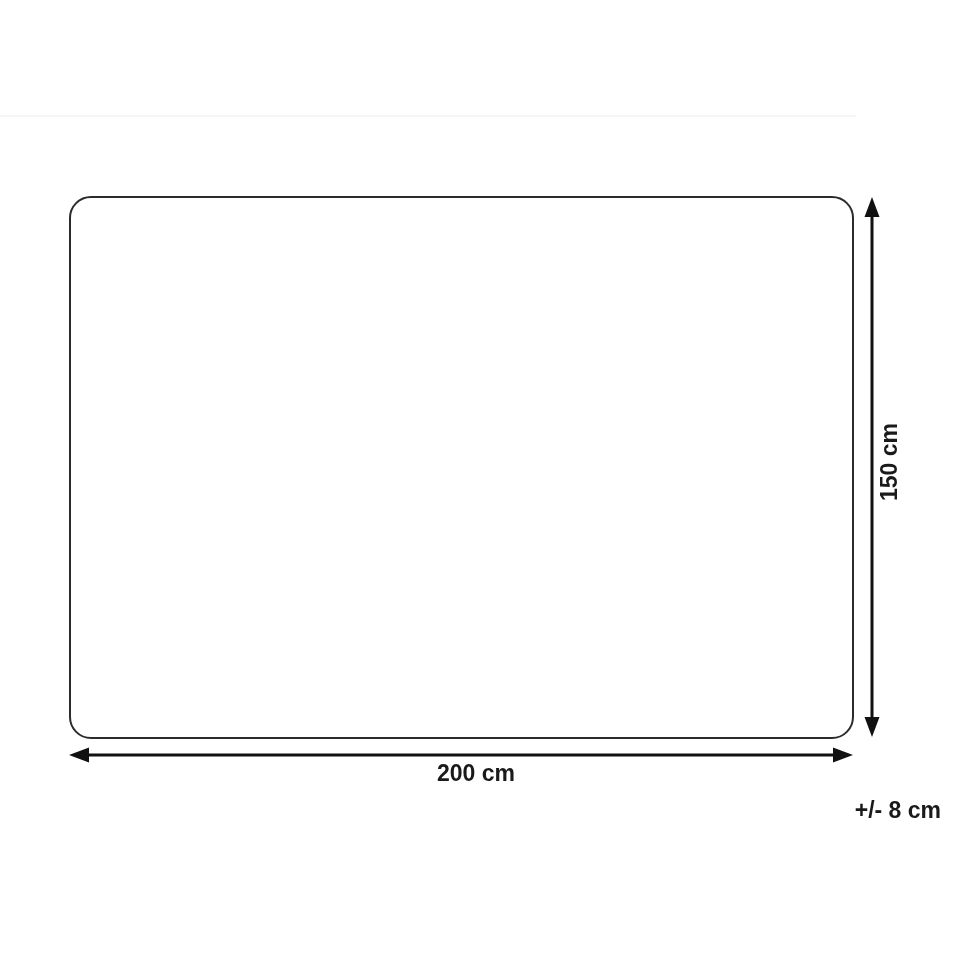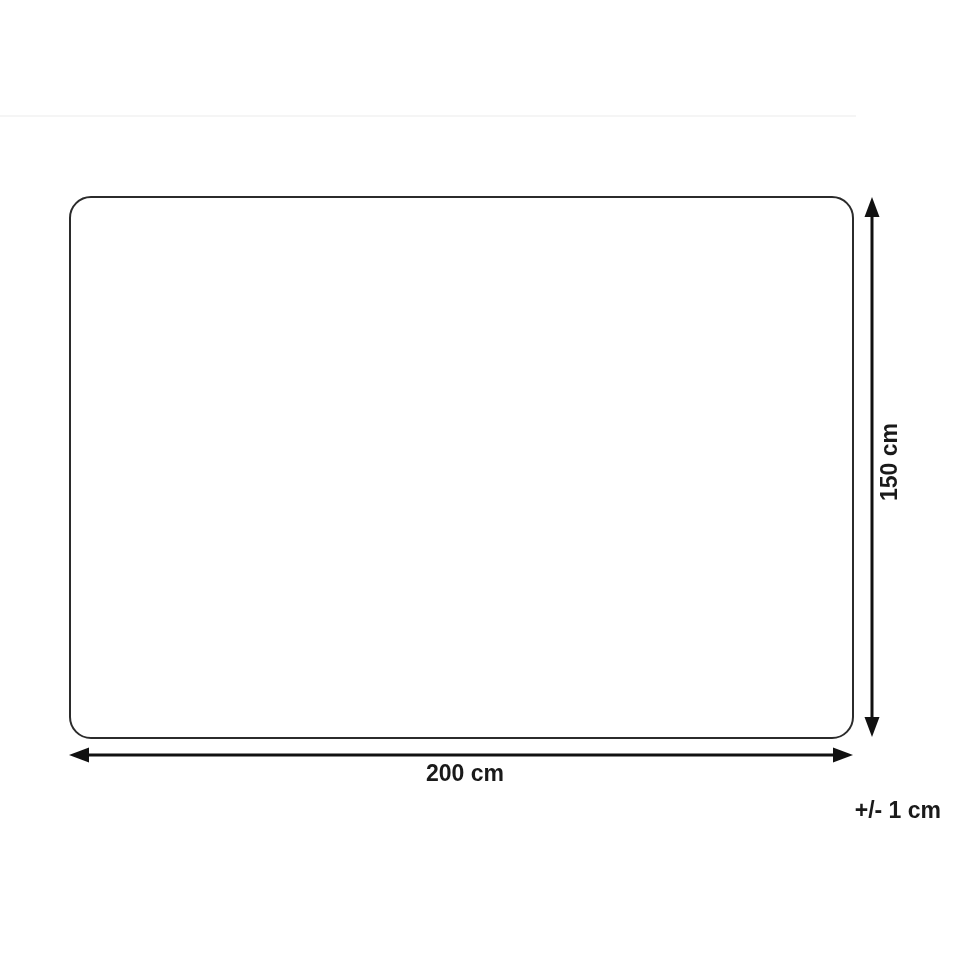--- a/index.html
+++ b/index.html
@@ -51,21 +51,21 @@
   .overlay polygon { fill: var(--arrow); }
   .label {
     position: absolute;
     color: var(--text);
     font-weight: bold;
     font-size: 23px;
     line-height: 1;
     white-space: nowrap;
   }
   .width-label {
-    left: 465px;
+    left: 476px;
     top: 762px;
     transform: translateX(-50%);
   }
   .height-label {
     left: 889px;
     top: 462px;
     transform: translate(-50%, -50%) rotate(-90deg);
   }
   .tolerance-label {
     right: 19px;
@@ -91,15 +91,15 @@
       <line x1="86" y1="755" x2="836" y2="755"></line>
       <polygon points="69,755 89,747.5 89,762.5"></polygon>
       <polygon points="853,755 833,747.5 833,762.5"></polygon>
     </g>
   </svg>
 
   <div class="label width-label">200 cm</div>
 
   <div class="label height-label">150 cm</div>
 
-  <div class="label tolerance-label">+/- 1 cm</div>
+  <div class="label tolerance-label">+/- 8 cm</div>
 
 </div>
 
 </body></html>

